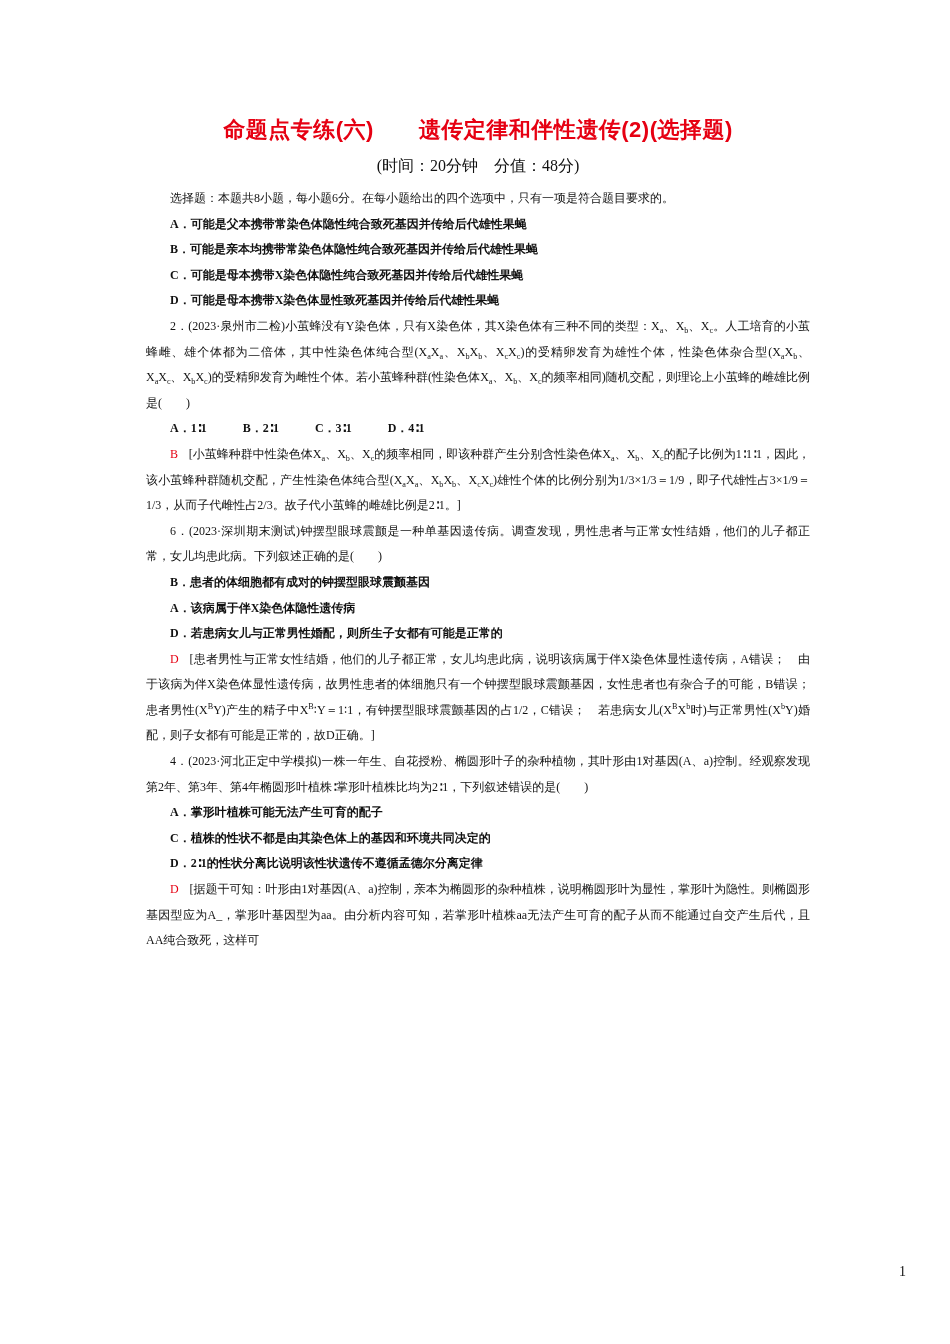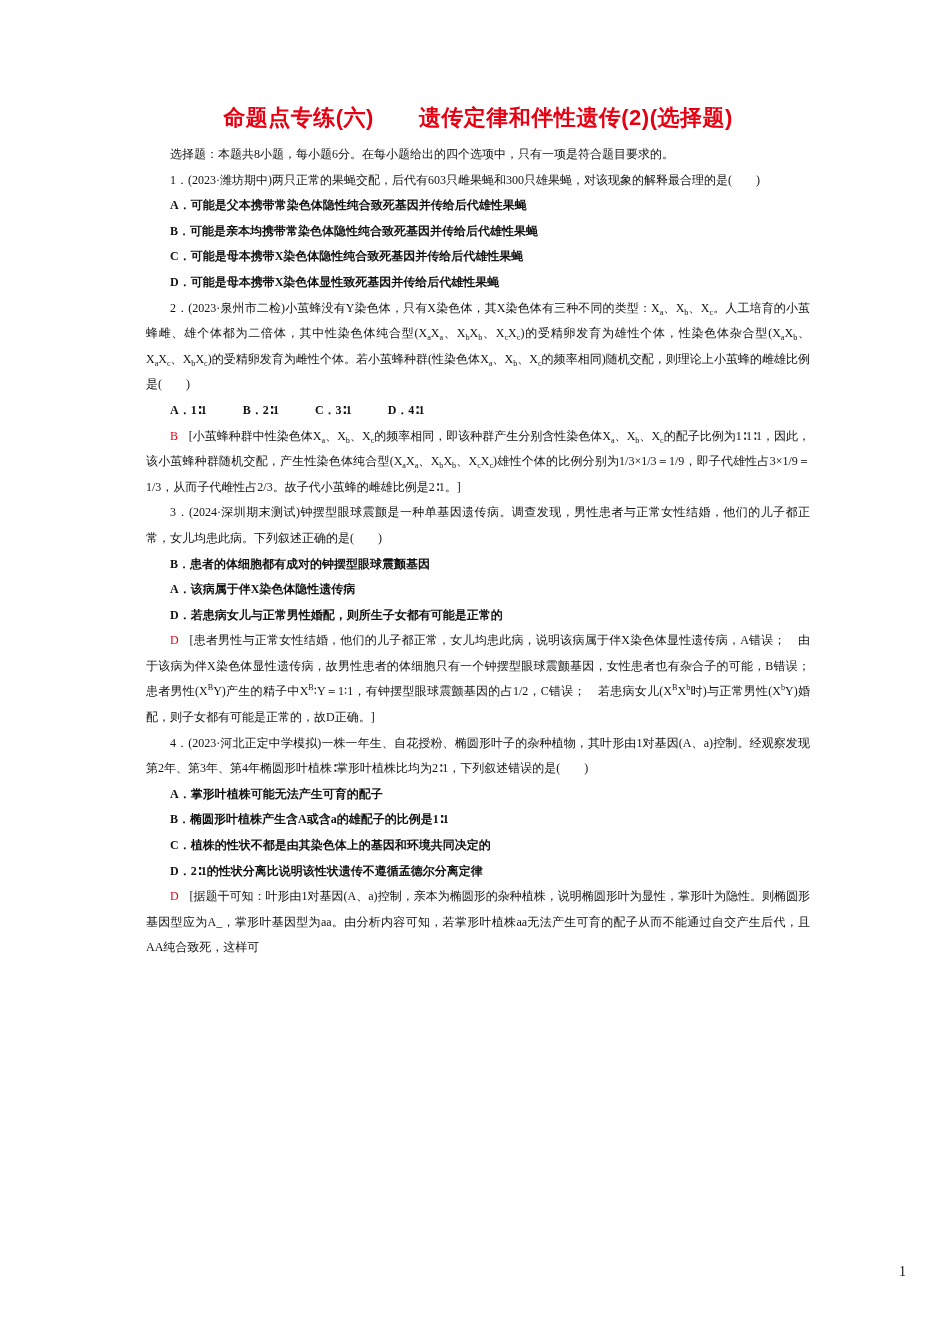--- a/index.html
+++ b/index.html
@@ -22,20 +22,21 @@
   }
   .doc-title {
     color: var(--accent);
     font-family: "Liberation Sans", "DejaVu Sans", sans-serif;
     font-weight: bold;
     font-size: 22px;
     line-height: 32px;
     text-align: center;
     margin-bottom: 8px;
     letter-spacing: 0.5px;
+    margin-top: 12px;
   }
   .exam-meta {
     font-size: 16px;
     line-height: 24px;
     text-align: center;
     margin-bottom: 8px;
   }
   .para {
     font-size: 12px;
     line-height: 25.6px;
@@ -56,37 +57,36 @@
     font-size: 14px;
     color: #111111;
   }
 </style>
 </head>
 <body>
 
 <div class="page">
   <div class="content">
     <div class="doc-title">命题点专练(六)　　遗传定律和伴性遗传(2)(选择题)</div>
+    <div class="exam-meta">(时间：20分钟　分值：48分)</div>
     <div>
         <div class="para para">选择题：本题共8小题，每小题6分。在每小题给出的四个选项中，只有一项是符合题目要求的。</div>
-        <div class="para para">1．(2023·潍坊期中)两只正常的果蝇交配，后代有603只雌果蝇和300只雄果蝇，对该现象的解释最合理的是(　　)</div>
         <div class="para option">A．可能是父本携带常染色体隐性纯合致死基因并传给后代雄性果蝇</div>
         <div class="para option">B．可能是亲本均携带常染色体隐性纯合致死基因并传给后代雄性果蝇</div>
         <div class="para option">C．可能是母本携带X染色体隐性纯合致死基因并传给后代雄性果蝇</div>
         <div class="para option">D．可能是母本携带X染色体显性致死基因并传给后代雄性果蝇</div>
         <div class="para para">2．(2023·泉州市二检)小茧蜂没有Y染色体，只有X染色体，其X染色体有三种不同的类型：X<sub>a</sub>、X<sub>b</sub>、X<sub>c</sub>。人工培育的小茧蜂雌、雄个体都为二倍体，其中性染色体纯合型(X<sub>a</sub>X<sub>a</sub>、X<sub>b</sub>X<sub>b</sub>、X<sub>c</sub>X<sub>c</sub>)的受精卵发育为雄性个体，性染色体杂合型(X<sub>a</sub>X<sub>b</sub>、X<sub>a</sub>X<sub>c</sub>、X<sub>b</sub>X<sub>c</sub>)的受精卵发育为雌性个体。若小茧蜂种群(性染色体X<sub>a</sub>、X<sub>b</sub>、X<sub>c</sub>的频率相同)随机交配，则理论上小茧蜂的雌雄比例是(　　)</div>
         <div class="para option">A．1∶1　　　B．2∶1　　　C．3∶1　　　D．4∶1</div>
         <div class="para answer"><span class="letter">B</span><span>[小茧蜂种群中性染色体X<sub>a</sub>、X<sub>b</sub>、X<sub>c</sub>的频率相同，即该种群产生分别含性染色体X<sub>a</sub>、X<sub>b</sub>、X<sub>c</sub>的配子比例为1∶1∶1，因此，该小茧蜂种群随机交配，产生性染色体纯合型(X<sub>a</sub>X<sub>a</sub>、X<sub>b</sub>X<sub>b</sub>、X<sub>c</sub>X<sub>c</sub>)雄性个体的比例分别为1/3×1/3＝1/9，即子代雄性占3×1/9＝1/3，从而子代雌性占2/3。故子代小茧蜂的雌雄比例是2∶1。]</span></div>
-        <div class="para para">3．(2024·深圳期末测试)钟摆型眼球震颤是一种单基因遗传病。调查发现，男性患者与正常女性结婚，他们的儿子都正常，女儿均患此病。下列叙述正确的是(　　)</div>
+        <div class="para para">6．(2023·深圳期末测试)钟摆型眼球震颤是一种单基因遗传病。调查发现，男性患者与正常女性结婚，他们的儿子都正常，女儿均患此病。下列叙述正确的是(　　)</div>
         <div class="para option">B．患者的体细胞都有成对的钟摆型眼球震颤基因</div>
         <div class="para option">A．该病属于伴X染色体隐性遗传病</div>
         <div class="para option">D．若患病女儿与正常男性婚配，则所生子女都有可能是正常的</div>
         <div class="para answer"><span class="letter">D</span><span>[患者男性与正常女性结婚，他们的儿子都正常，女儿均患此病，说明该病属于伴X染色体显性遗传病，A错误；　由于该病为伴X染色体显性遗传病，故男性患者的体细胞只有一个钟摆型眼球震颤基因，女性患者也有杂合子的可能，B错误；　患者男性(X<sup>B</sup>Y)产生的精子中X<sup>B</sup>∶Y＝1∶1，有钟摆型眼球震颤基因的占1/2，C错误；　若患病女儿(X<sup>B</sup>X<sup>b</sup>时)与正常男性(X<sup>b</sup>Y)婚配，则子女都有可能是正常的，故D正确。]</span></div>
         <div class="para para">4．(2023·河北正定中学模拟)一株一年生、自花授粉、椭圆形叶子的杂种植物，其叶形由1对基因(A、a)控制。经观察发现第2年、第3年、第4年椭圆形叶植株∶掌形叶植株比均为2∶1，下列叙述错误的是(　　)</div>
         <div class="para option">A．掌形叶植株可能无法产生可育的配子</div>
-        <div class="para option">B．椭圆形叶植株产生含A或含a的雄配子的比例是1∶1</div>
         <div class="para option">C．植株的性状不都是由其染色体上的基因和环境共同决定的</div>
         <div class="para option">D．2∶1的性状分离比说明该性状遗传不遵循孟德尔分离定律</div>
         <div class="para answer"><span class="letter">D</span><span>[据题干可知：叶形由1对基因(A、a)控制，亲本为椭圆形的杂种植株，说明椭圆形叶为显性，掌形叶为隐性。则椭圆形基因型应为A_，掌形叶基因型为aa。由分析内容可知，若掌形叶植株aa无法产生可育的配子从而不能通过自交产生后代，且AA纯合致死，这样可</span></div>
       </div>
   </div>
   <div class="page-num">1</div>
 </div>
 
 </body></html>

